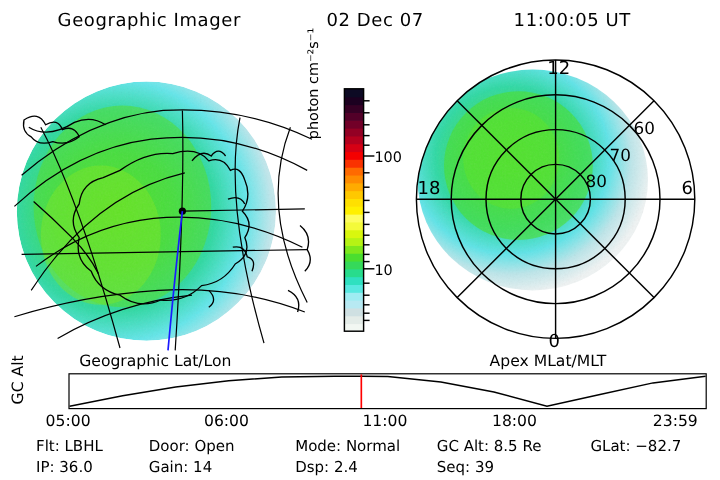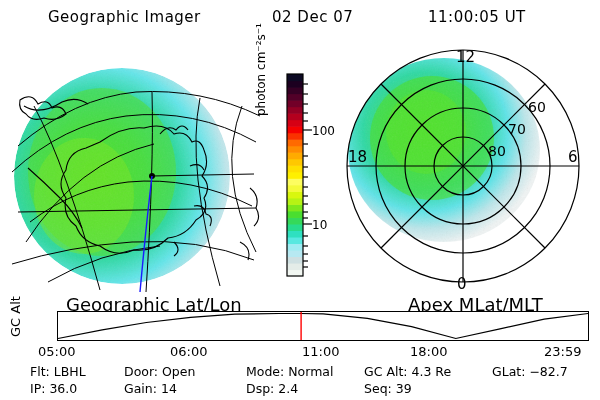--- a/index.html
+++ b/index.html
@@ -18,21 +18,21 @@
 
   svg{display:block;overflow:visible;}
 
   
   #cbar-label{position:absolute;left:-14px;top:56px;width:150px;
       transform:rotate(-90deg);transform-origin:left top;
       font-size:12px;white-space:nowrap;}
   .cb-tick-text{font-size:12px;}
 
   
-  .subt{top:294px;font-size:18px;white-space:nowrap;}
+  .subt{top:294px;font-size:13px;white-space:nowrap;}
   #geo-subt{left:66px;}
   #mag-subt{left:408px;}
 
   
   #orbit{left:57px;top:311px;width:532px;height:30px;
          border:1px solid #000;box-sizing:border-box;background:#fff;}
   #gcalt-label{position:absolute;left:14px;top:303px;width:50px;height:40px;}
   #gcalt-label span{position:absolute;left:-6px;top:34px;
       transform:rotate(-90deg);transform-origin:left top;
       font-size:13px;white-space:nowrap;}
@@ -261,21 +261,21 @@
 <div class="xt" style="left:170px;">06:00</div>
 <div class="xt" style="left:302px;">11:00</div>
 <div class="xt" style="left:410px;">18:00</div>
 <div class="xt" style="left:544px;">23:59</div>
 
 <div id="footer">
   <div class="frow" id="frow0">
     <span class="fc c0">Flt: LBHL</span>
     <span class="fc c2">Mode: Normal</span>
     <span class="fc c1">Door: Open</span>
-    <span class="fc c3">GC Alt: 4.3 Re</span>
+    <span class="fc c3">GC Alt: 8.5 Re</span>
     <span class="fc c4">GLat: −82.7</span>
   </div>
   <div class="frow" id="frow1">
     <span class="fc c0">IP: 36.0</span>
     <span class="fc c1">Gain: 14</span>
     <span class="fc c2">Dsp:    2.4</span>
     <span class="fc c3">Seq: 39</span>
   </div>
 </div>
 

